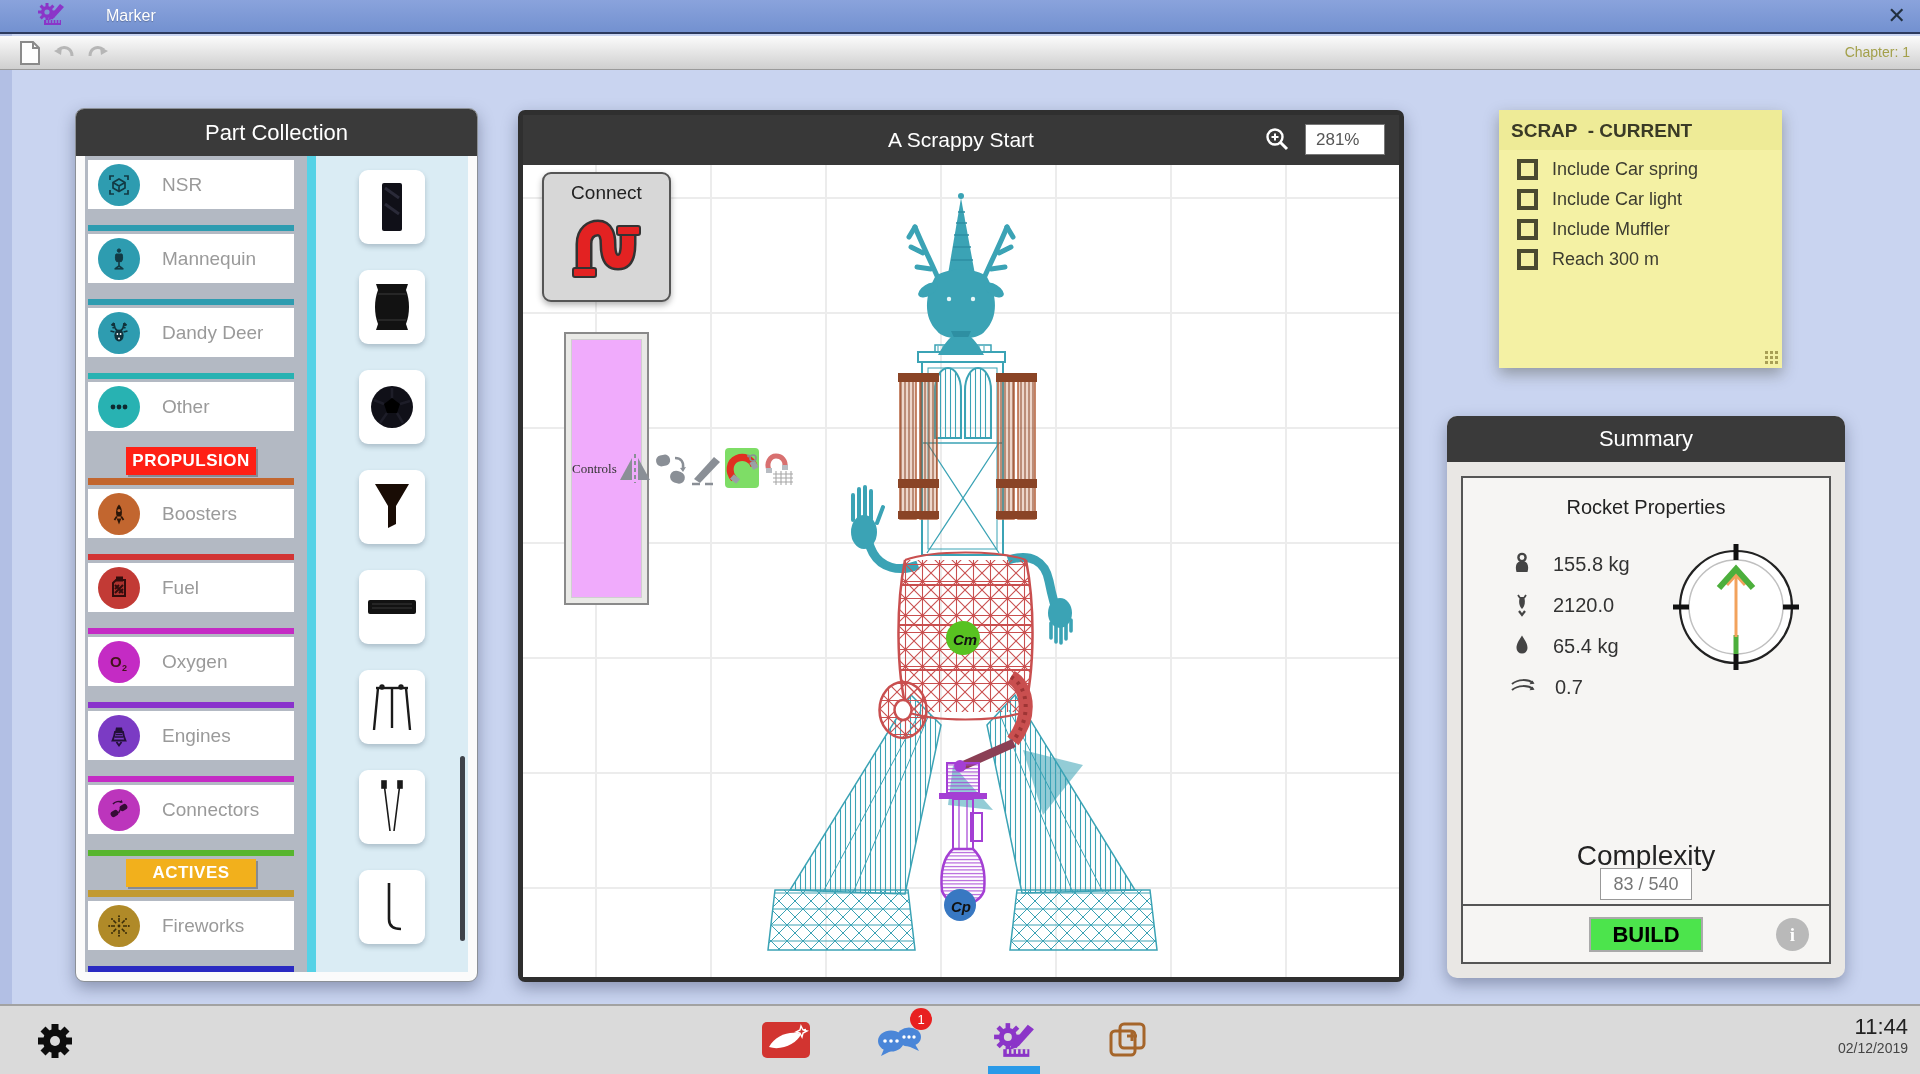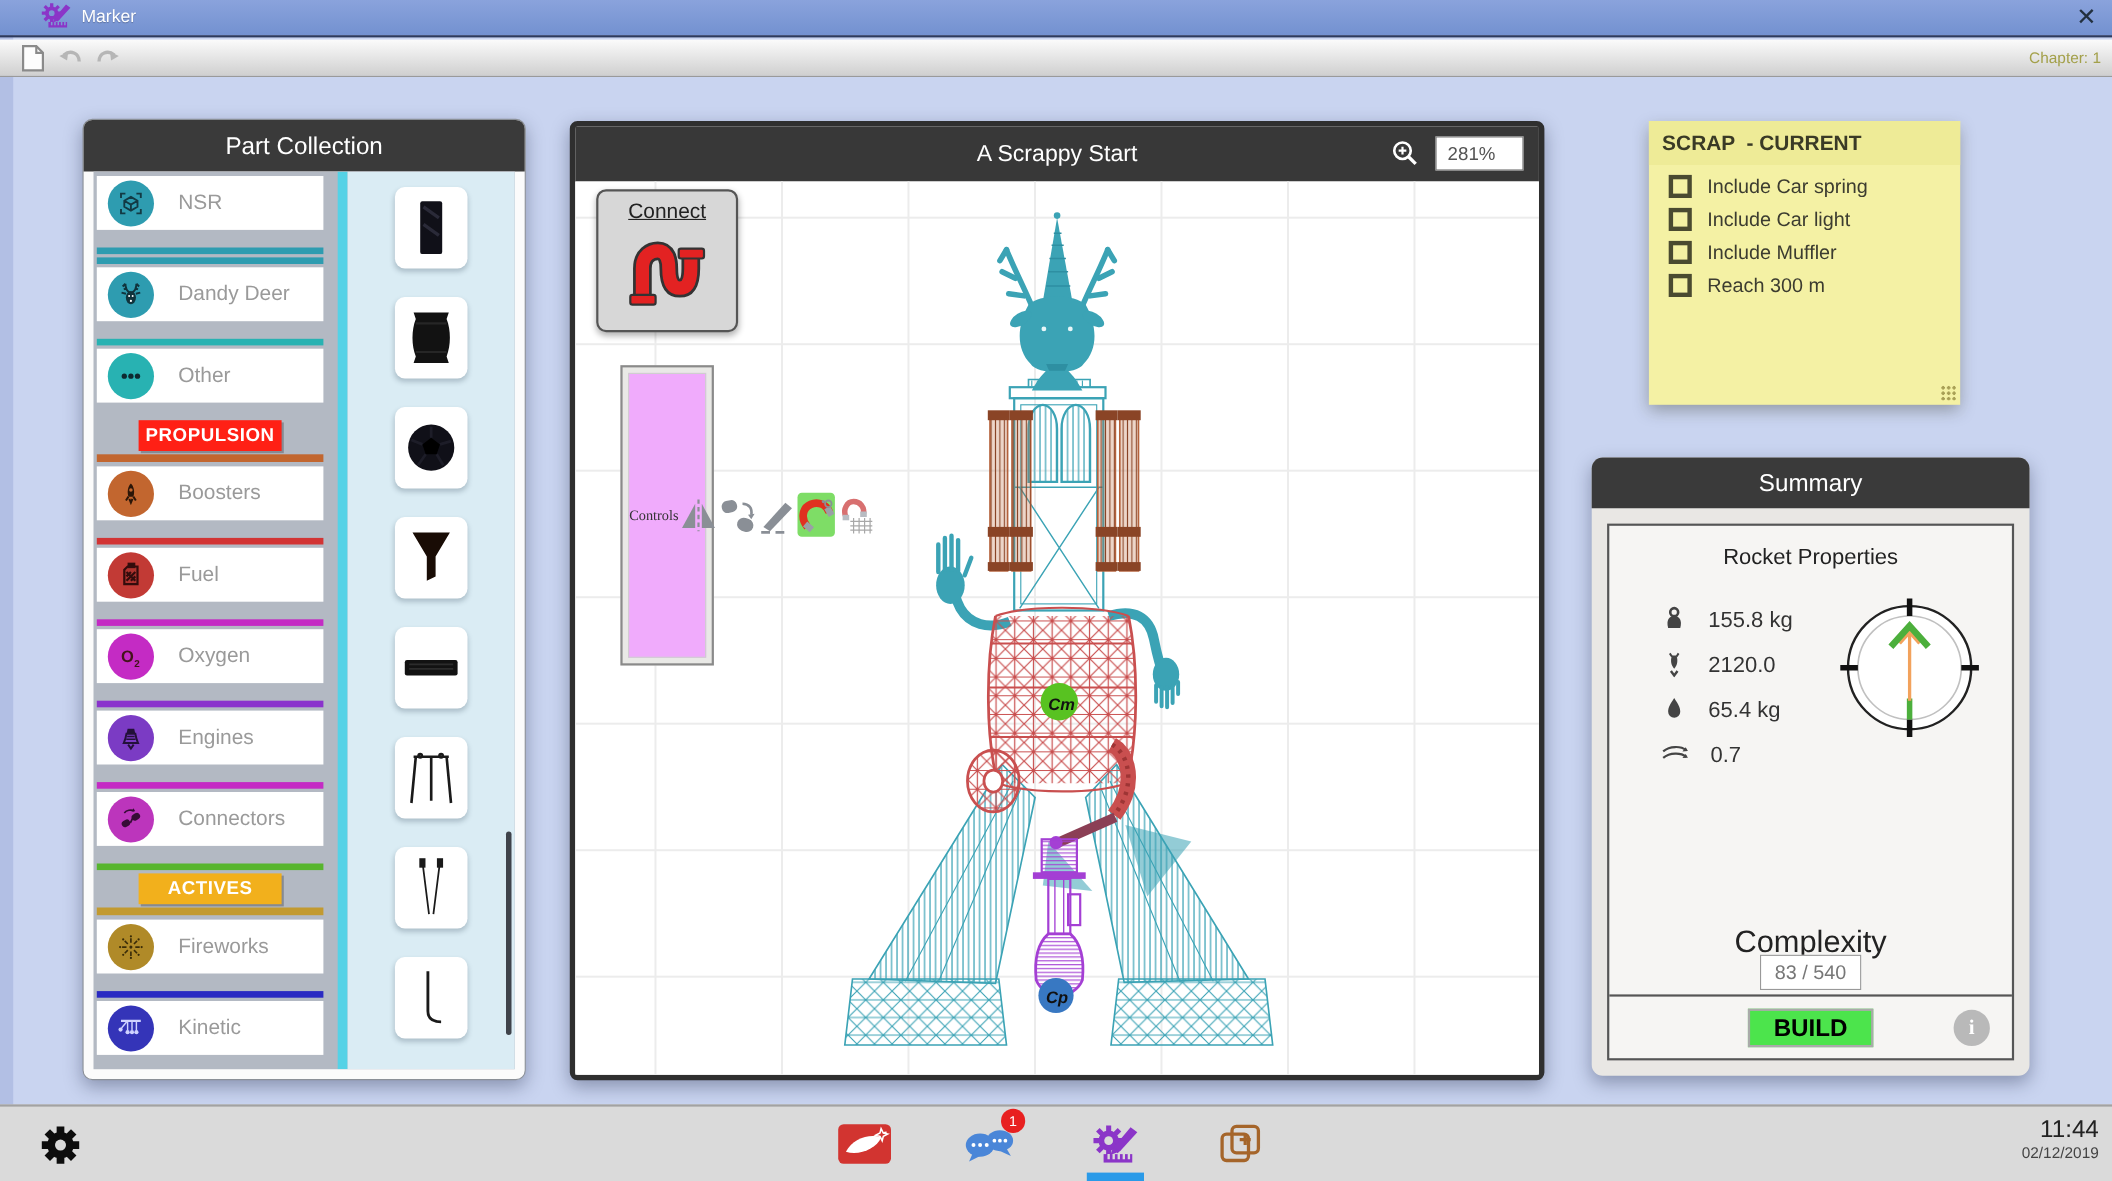--- a/index.html
+++ b/index.html
@@ -3,21 +3,21 @@
 <meta charset="utf-8">
 <style>
   html,body{margin:0;padding:0;background:#9aa7c8;}
   *{box-sizing:border-box;font-family:"Liberation Sans",sans-serif;}
   #screen{position:relative;width:1920px;height:1074px;background:#c9d4f0;overflow:hidden;}
   #screen:before{content:"";position:absolute;left:0;top:0;bottom:0;width:12px;background:#b2bfe4;}
 
   
   .titlebar{position:absolute;left:0;top:0;width:1920px;height:34px;
     background:linear-gradient(#8aa3dc,#7391d0);border-bottom:2px solid #2c3a5e;
-    display:flex;align-items:center;padding-left:36px;}
+    display:flex;align-items:center;padding-left:36px;gap:32px;}
   .app-title{color:#fff;font-size:16px;margin-left:8px;text-shadow:0 1px 1px rgba(0,0,0,.25);}
   .close-x{position:absolute;right:14px;top:2px;color:#22303f;font-size:22px;line-height:28px;cursor:pointer;}
   
   .menubar{position:absolute;left:0;top:36px;width:1920px;height:34px;
     background:linear-gradient(#fbfbfb,#cfcfcf);border-bottom:1px solid #9a9a9a;}
   .tb-icon{position:absolute;top:4px;}
   .chapter{position:absolute;right:10px;top:8px;color:#a3a04a;font-size:14px;}
 
   
   .panel-shadow{box-shadow:0 6px 16px rgba(20,30,60,.35);}
@@ -49,21 +49,21 @@
   .canvas-header{position:absolute;left:0;top:0;right:0;height:50px;background:#383838;}
   .canvas-title{position:absolute;left:0;right:0;top:0;height:50px;display:flex;align-items:center;justify-content:center;color:#fff;font-size:21px;}
   .zoombox{position:absolute;right:14px;top:9px;width:80px;height:31px;background:#fff;border:1px solid #777;
     font-size:17px;color:#555;text-align:left;padding-left:10px;}
   .maglens{position:absolute;right:108px;top:11px;}
   .canvas-content{position:absolute;left:0;top:50px;width:876px;height:812px;background:#fff;
     background-image:linear-gradient(#ececec 2px,transparent 2px),linear-gradient(90deg,#ececec 2px,transparent 2px);
     background-size:115px 115px;background-position:72px 32px;overflow:hidden;}
   .connect-btn{position:absolute;left:19px;top:7px;width:129px;height:130px;background:#d7d7d7;border:2px solid #555;
     border-radius:9px;box-shadow:0 3px 6px rgba(0,0,0,.3);display:flex;flex-direction:column;align-items:center;padding-top:8px;cursor:pointer;}
-  .connect-label{font-size:19px;color:#222;text-decoration:underline;}
+  .connect-label{font-size:19px;color:#222;}
   .controls{position:absolute;left:41px;top:167px;width:85px;height:273px;background:#e9e9e6;border:2px solid #8a8a8a;padding:5px;}
   .controls-inner{background:#f0abfc;border:1px solid #cfcfcf;height:100%;display:flex;flex-direction:row;align-items:center;padding-top:4px;}
   .controls-title{font-family:"Liberation Serif",serif;font-size:13px;color:#333;margin-bottom:4px;}
   .ctl{width:40px;height:40px;display:flex;align-items:center;justify-content:center;margin-bottom:6px;cursor:pointer;}
   .ctl.active{background:#7edd66;border-radius:4px;}
 
   
   .note{position:absolute;left:1499px;top:110px;width:283px;height:258px;background:#f4f1a4;
     box-shadow:0 6px 14px rgba(40,40,20,.35);}
   .note-title{background:#eeeb97;padding:10px 12px 8px 12px;font-weight:bold;font-size:19px;color:#3a3a26;white-space:pre;}
@@ -169,20 +169,35 @@
           <span class="pcirc" style="background: rgb(46, 156, 176);">
             <svg width="24" height="24" viewBox="0 0 24 24" stroke="#123a44" fill="none" stroke-width="1.7">
                 <path d="M3,7 V3 H7 M17,3 H21 V7 M21,17 V21 H17 M7,21 H3 V17"></path>
                 <path d="M12,6 L18,9.5 V15 L12,18.5 L6,15 V9.5 Z M6,9.5 L12,13 L18,9.5 M12,13 V18.5"></path>
               </svg>
           </span>
           <span class="plabel">NSR</span>
         </div>
         <div class="pdiv" style="background: rgb(46, 156, 176);"></div>
 
+        <div class="prow">
+          <span class="pcirc" style="background: rgb(46, 156, 176);">
+            <svg width="24" height="24" viewBox="0 0 24 24" fill="#123a44" stroke="#123a44">
+                <circle cx="12" cy="3.6" r="1.7"></circle>
+                <path d="M9,7 C8,10 8.2,12.6 9.6,14.6 H14.4 C15.8,12.6 16,10 15,7 Z"></path>
+                <g fill="none" stroke-width="1.6">
+                  <line x1="12" y1="14.6" x2="12" y2="19"></line>
+                  <line x1="12" y1="19" x2="8.5" y2="21.5"></line>
+                  <line x1="12" y1="19" x2="15.5" y2="21.5"></line>
+                  <line x1="7.5" y1="21.8" x2="16.5" y2="21.8"></line>
+                </g>
+              </svg>
+          </span>
+          <span class="plabel">Mannequin</span>
+        </div>
         <div class="pdiv" style="background: rgb(46, 156, 176);"></div>
 
         <div class="prow">
           <span class="pcirc" style="background: rgb(46, 156, 176);">
             <svg width="26" height="26" viewBox="0 0 26 26">
                 <g stroke="#10333c" fill="none" stroke-width="1.8">
                   <path d="M8,3 C8,8 10,10 12,11 M18,3 C18,8 16,10 14,11 M8,3 L5.5,5.5 M18,3 L20.5,5.5 M9,7 L6.5,8 M17,7 L19.5,8"></path>
                 </g>
                 <ellipse cx="13" cy="15.5" rx="4.6" ry="6" fill="#10333c"></ellipse>
                 <path d="M8.5,12 L4.5,11 M17.5,12 L21.5,11" stroke="#10333c" stroke-width="1.8"></path>

